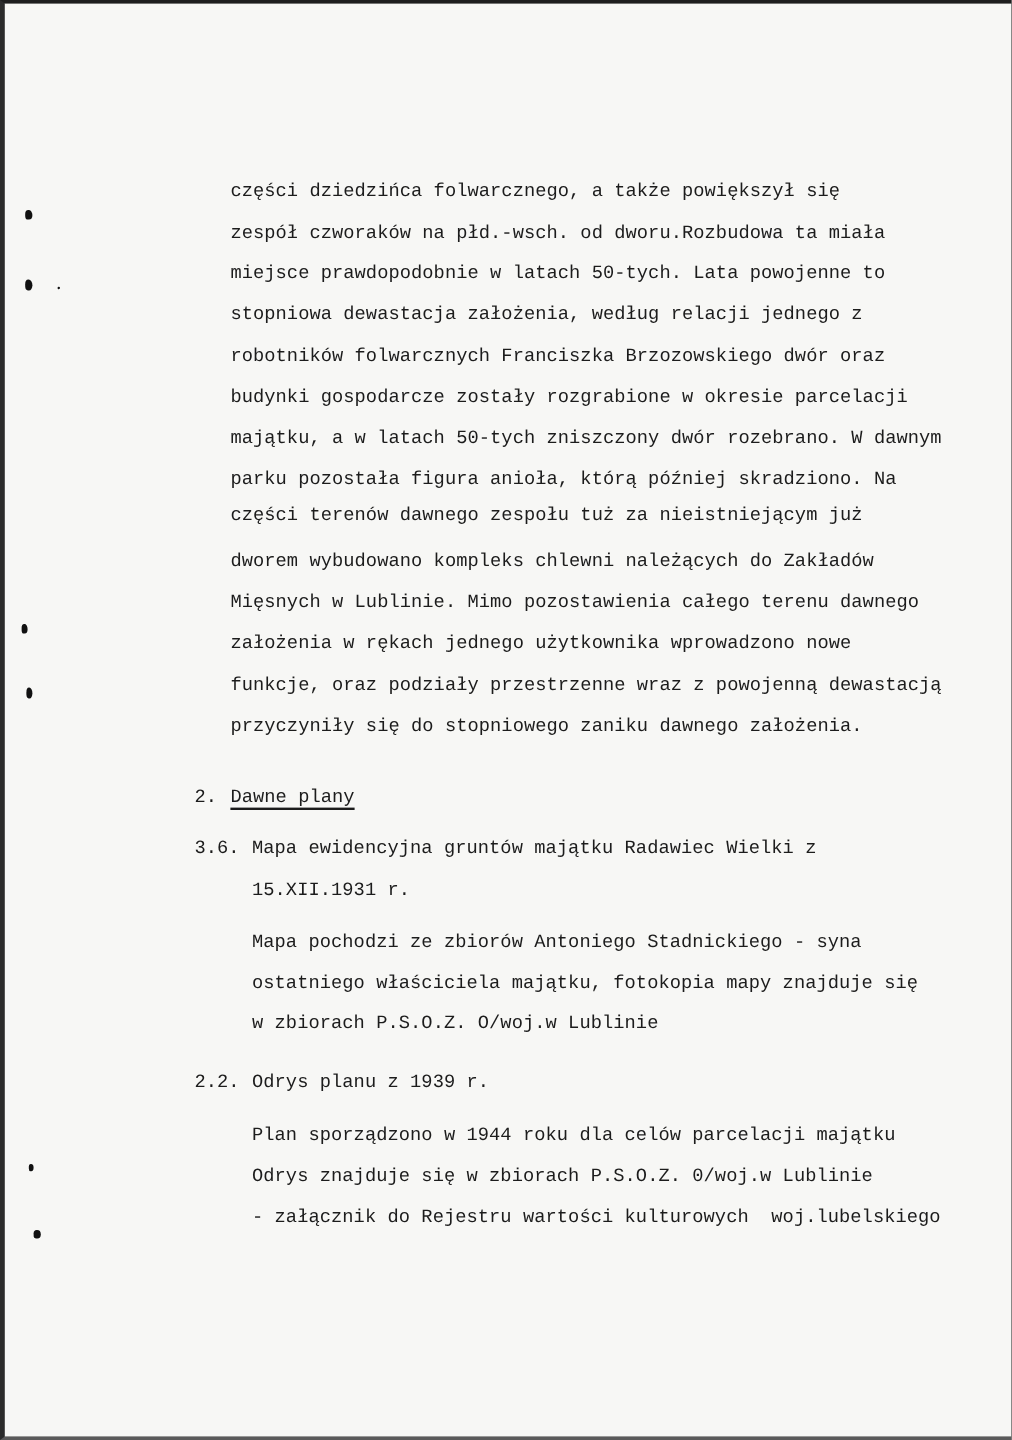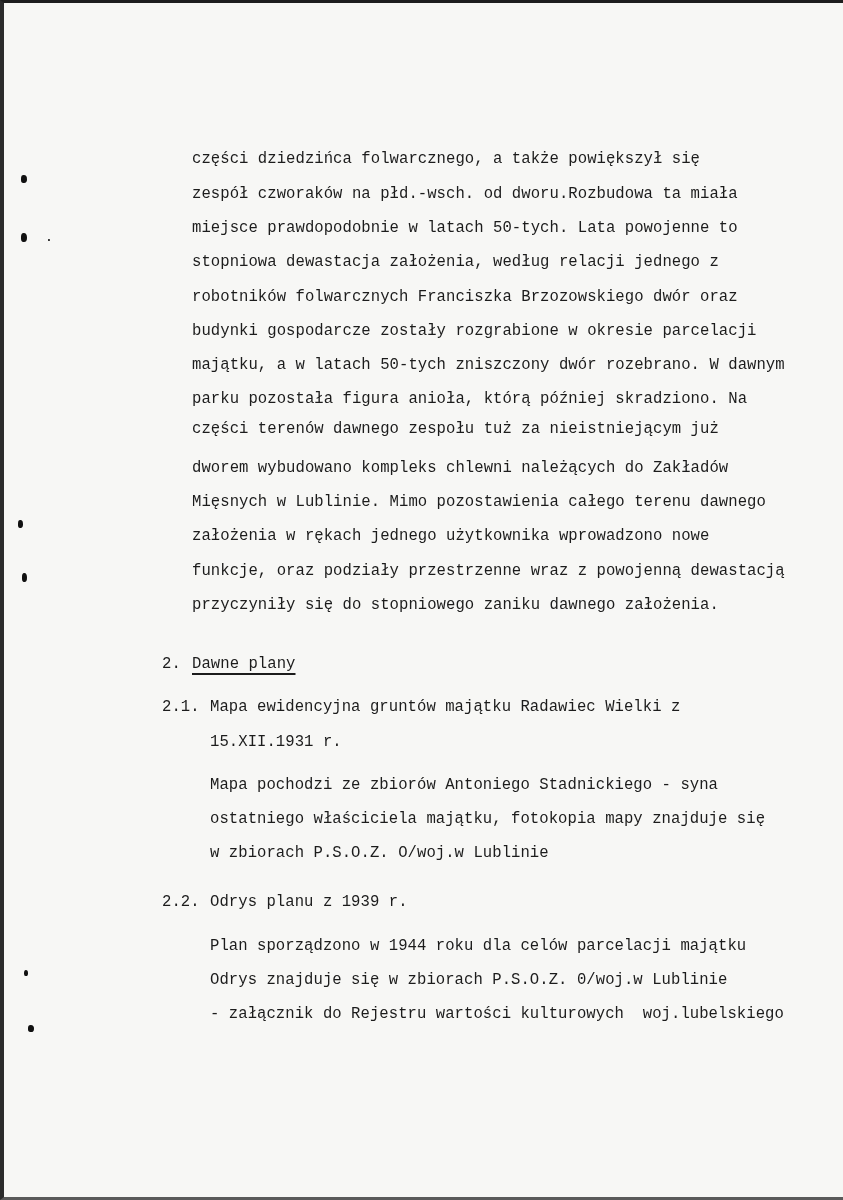--- a/index.html
+++ b/index.html
@@ -68,21 +68,21 @@
     <div class="text-line" style="left:188px;top:558px;">funkcje, oraz podziały przestrzenne wraz z powojenną dewastacją</div>
     <div class="text-line" style="left:188px;top:592px;">przyczyniły się do stopniowego zaniku dawnego założenia.</div>
   </div>
 
   <div>
     <span class="text-line" style="left:158px;top:651px;">2.</span>
     <span class="text-line heading-text" style="left:188px;top:651px;">Dawne plany</span>
   </div>
 
   <div>
-    <span class="text-line" style="left:158px;top:694px;">2.1.</span>
+    <span class="text-line" style="left:158px;top:694px;">3.6.</span>
     <span class="text-line" style="left:206px;top:694px;">Mapa ewidencyjna gruntów majątku Radawiec Wielki z</span>
     <span class="text-line" style="left:206px;top:729px;">15.XII.1931 r.</span>
     <span class="text-line" style="left:206px;top:772px;">Mapa pochodzi ze zbiorów Antoniego Stadnickiego - syna</span>
     <span class="text-line" style="left:206px;top:806px;">ostatniego właściciela majątku, fotokopia mapy znajduje się</span>
     <span class="text-line" style="left:206px;top:840px;">w zbiorach P.S.O.Z. O/woj.w Lublinie</span>
   </div>
 
   <div>
     <span class="text-line" style="left:158px;top:889px;">2.2.</span>
     <span class="text-line" style="left:206px;top:889px;">Odrys planu z 1939 r.</span>

